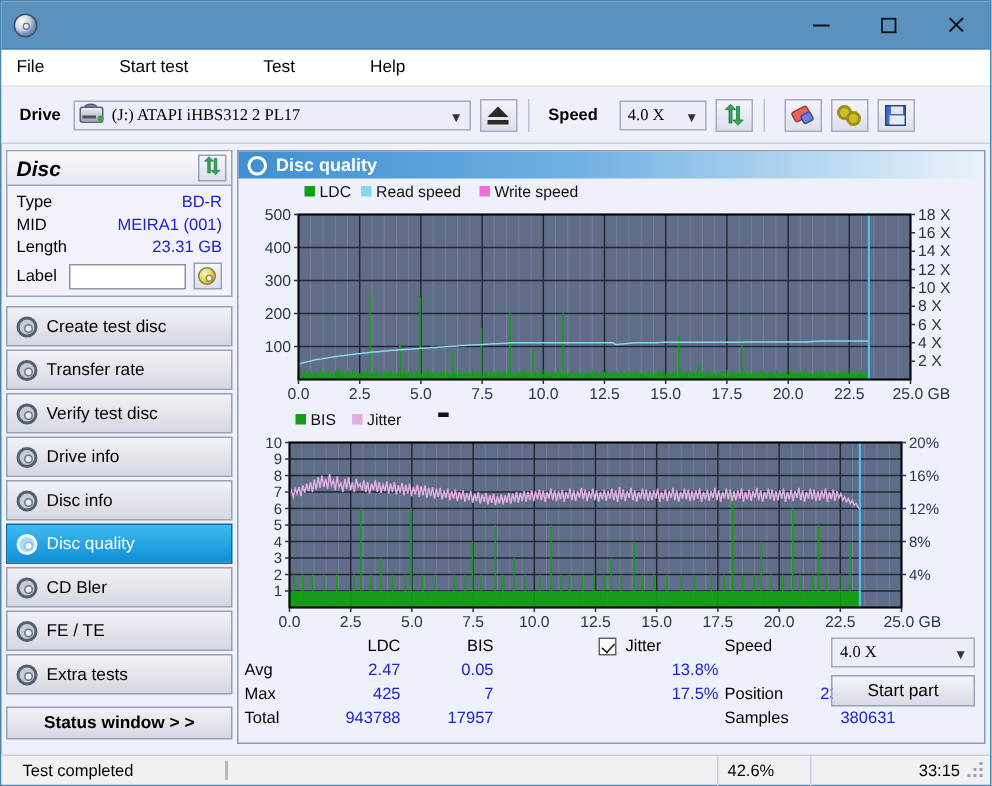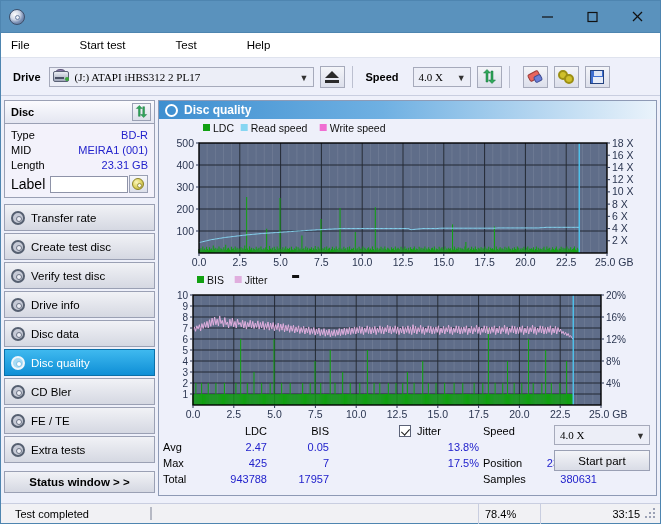--- a/index.html
+++ b/index.html
@@ -74,28 +74,28 @@
 
   
   .content{display:flex;height:403px;}
   .left{width:157px;flex:0 0 auto;padding:4px 3px 0 3px;box-sizing:border-box;}
   .right{flex:1;padding:4px 3px 0 0;box-sizing:border-box;}
 
   
   .disc-panel{border:1px solid #9aa0b4;background:#f3f2fb;box-sizing:border-box;}
   .disc-head{height:22px;display:flex;align-items:center;justify-content:space-between;
              background:linear-gradient(#fbfbfe,#e4e6f1);border-bottom:1px solid #9aa0b4;padding:0 3px 0 6px;}
-  .disc-head b{font-size:11px;}
+  .disc-head b{font-size:14px;font-style:italic;}
   .sq-btn{width:19px;height:18px;background:linear-gradient(#f6f7fb,#dcdfea);border:1px solid #9aa0b4;
           display:flex;align-items:center;justify-content:center;box-sizing:border-box;}
   .disc-rows{padding:3px 6px 4px 6px;}
   .drow{display:flex;justify-content:space-between;align-items:center;height:15px;font-size:11px;}
   .drow .v{color:#2222cc;text-align:right;}
   .label-row{display:flex;align-items:center;justify-content:space-between;margin-top:3px;}
-  .label-row .lab{font-size:14px;}
+  .label-row .lab{font-size:11px;}
   .label-in{width:78px;height:17px;background:#fff;border:1px solid #8e93a8;box-sizing:border-box;margin-left:4px;}
   .cdico{width:19px;height:18px;background:linear-gradient(#f6f7fb,#dcdfea);border:1px solid #9aa0b4;
          display:flex;align-items:center;justify-content:center;box-sizing:border-box;}
   .cdico i{display:block;width:12px;height:12px;border-radius:50%;
       background:radial-gradient(circle at 35% 33%,#fbf6c0 0%,#e2d769 45%,#b5a82f 100%);
       border:1px solid #8c8224;box-sizing:border-box;position:relative;}
   .cdico i:after{content:"";position:absolute;left:4px;top:4px;width:3px;height:3px;border-radius:50%;
       background:#f6f6ec;border:1px solid #9a9140;}
 
   
@@ -284,45 +284,45 @@
             </div>
           </div>
         </div>
       </div>
 
       <div class="navs">
         <div class="nav">
           <span class="ic">
               <i class="swirl"></i>
             </span>
-          <span>Transfer rate</span>
+          <span>Create test disc</span>
         </div>
         <div class="nav">
           <span class="ic">
               <i class="swirl"></i>
             </span>
-          <span>Create test disc</span>
+          <span>Transfer rate</span>
         </div>
         <div class="nav">
           <span class="ic">
               <i class="swirl"></i>
             </span>
           <span>Verify test disc</span>
         </div>
         <div class="nav">
           <span class="ic">
               <i class="swirl"></i>
             </span>
           <span>Drive info</span>
         </div>
         <div class="nav">
           <span class="ic">
               <i class="swirl"></i>
             </span>
-          <span>Disc data</span>
+          <span>Disc info</span>
         </div>
         <div class="nav sel">
           <span class="ic">
               <i class="swirl"></i>
             </span>
           <span>Disc quality</span>
         </div>
         <div class="nav">
           <span class="ic">
               <i class="swirl"></i>
@@ -1480,21 +1480,21 @@
     </div>
   </div>
 
   <div class="statusbar">
     <div class="sb-seg sb-msg">Test completed</div>
     <div class="sb-seg sb-prog">
       <div class="pbar">
         <div class="pfill" id="pfill" style="width: 100%;"></div>
       </div>
     </div>
-    <div class="sb-seg sb-pct">78.4%</div>
+    <div class="sb-seg sb-pct">42.6%</div>
     <div class="sb-seg sb-time">33:15</div>
     <div class="grip">
       <i style="left:8px;top:8px"></i>
         <i style="left:4px;top:8px"></i>
         <i style="left:8px;top:4px"></i>
       <i style="left:0px;top:8px"></i>
         <i style="left:4px;top:4px"></i>
         <i style="left:8px;top:0px"></i>
     </div>
   </div>

